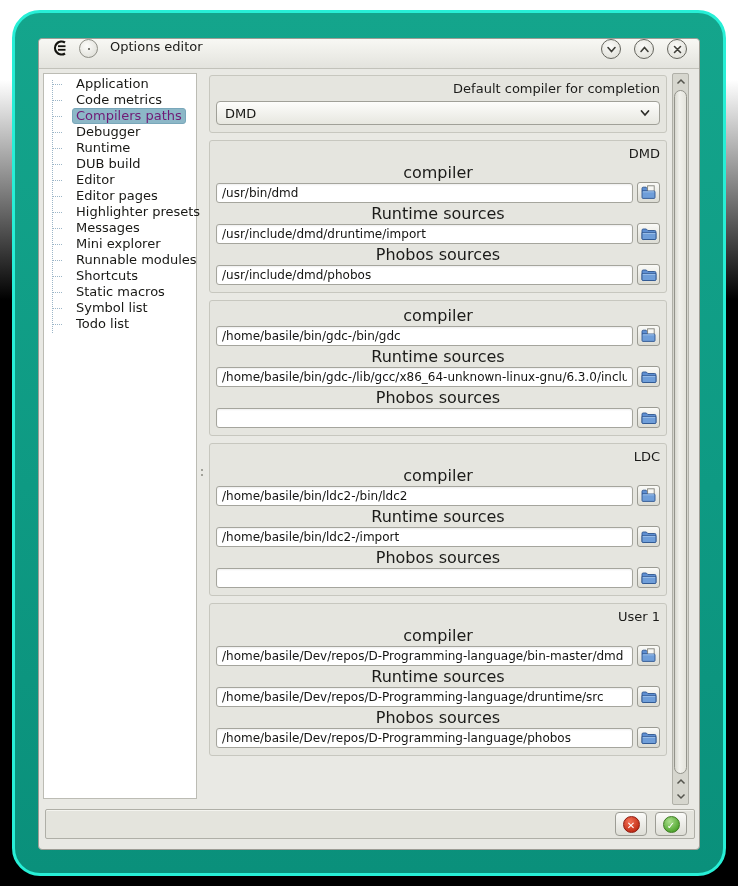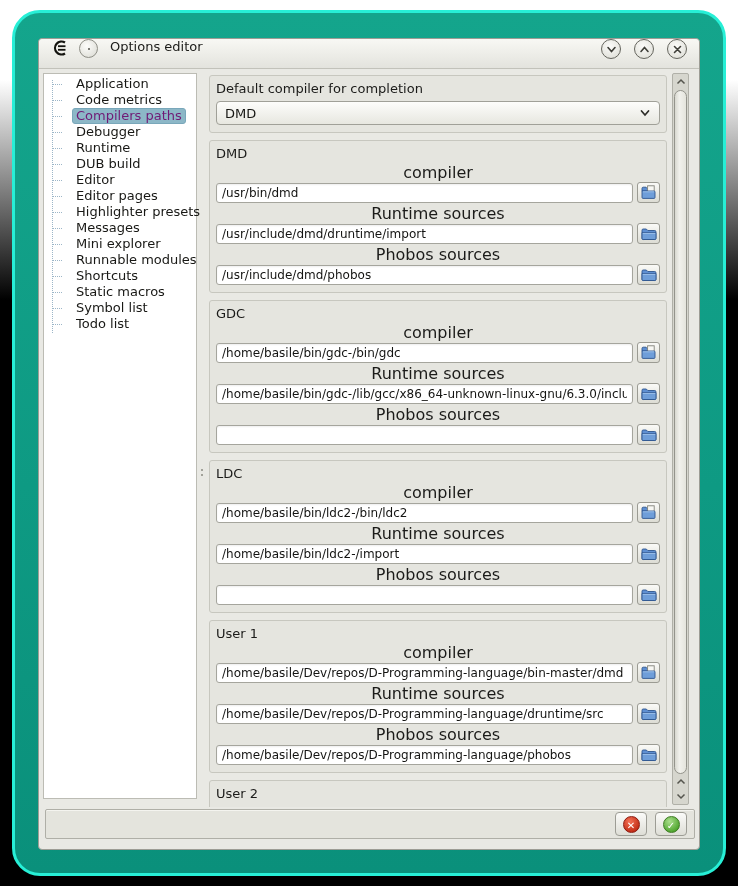--- a/index.html
+++ b/index.html
@@ -60,21 +60,21 @@
   .splitter i:nth-child(1) { top:396px; } .splitter i:nth-child(2) { top:401px; }
   
   .panel {
     position:absolute; left:168px; top:34px; width:462px; height:734px;
     overflow:hidden; display:flex; flex-direction:column; gap:7px; padding:2px 2px 0 2px;
   }
   .group {
     background:#E5E5DF; border:1px solid #C7C7BF; border-radius:3px;
     padding:4px 6px 7px 6px; flex-shrink:0;
   }
-  .gtitle { text-align:left; font-size:13px; color:#1b1b19; height:17px; line-height:17px; }
+  .gtitle { text-align:right; font-size:13px; color:#1b1b19; height:17px; line-height:17px; }
   .flabel { text-align:center; font-size:16px; color:#1b1b19; height:17px; line-height:17px; margin-top:2px; }
   .frow { display:flex; gap:4px; align-items:center; margin-top:1px; }
   .fin {
     flex:1; height:20px; font-family:inherit; font-size:12px; color:#141412;
     background:#ffffff; border:1px solid #a5a59d; border-radius:3px; padding:0 5px;
     box-shadow:inset 0 1px 2px rgba(0,0,0,.07); min-width:0;
   }
   .fbtn {
     width:23px; height:21px; border:1px solid #9b9b93; border-radius:3px;
     background:linear-gradient(180deg,#FAFAF7,#DCDCD4);
@@ -223,21 +223,20 @@
             <svg width="16" height="14" viewBox="0 0 16 14">
               <path d="M1 3.2 q0-1.2 1.2-1.2 h3.1 l1.5 1.5 h6.9 q1.2 0 1.2 1.2 v6.6 q0 1.2-1.2 1.2 H2.2 q-1.2 0-1.2-1.2 z" fill="#5E8FD2" stroke="#2F568F" stroke-width="0.9"></path>
               <path d="M1 5.6 h14 v5.7 q0 1.2-1.2 1.2 H2.2 q-1.2 0-1.2-1.2 z" fill="#6F9ED9" stroke="#2F568F" stroke-width="0.9"></path>
               <path d="M1.8 6.4 h12.4" stroke="#9CC0EA" stroke-width="1"></path>
             </svg>
           </button>
         </div>
       </section>
 
       <section class="group">
-        <div class="gtitle">GDC</div>
         <div class="flabel">compiler</div>
         <div class="frow">
           <input class="fin" value="/home/basile/bin/gdc-/bin/gdc" style="">
           <button class="fbtn">
             <svg width="16" height="15" viewBox="0 0 16 15">
               <path d="M1 3.4 q0-1.2 1.2-1.2 h2.8 l1.4 1.4 h1.8 v2.5 H1 z" fill="#5E8FD2" stroke="#2F568F" stroke-width="0.9"></path>
               <rect x="6.6" y="0.8" width="6.6" height="8.6" fill="#F7F7F3" stroke="#83837b" stroke-width="0.9"></rect>
               <path d="M1 6 h12 q1 0 1 1 v5.4 q0 1-1 1 H2 q-1 0-1-1 z" fill="#6F9ED9" stroke="#2F568F" stroke-width="0.9"></path>
               <path d="M1.8 6.8 h11.4" stroke="#9CC0EA" stroke-width="1"></path>
             </svg>
@@ -336,23 +335,20 @@
           <button class="fbtn">
             <svg width="16" height="14" viewBox="0 0 16 14">
               <path d="M1 3.2 q0-1.2 1.2-1.2 h3.1 l1.5 1.5 h6.9 q1.2 0 1.2 1.2 v6.6 q0 1.2-1.2 1.2 H2.2 q-1.2 0-1.2-1.2 z" fill="#5E8FD2" stroke="#2F568F" stroke-width="0.9"></path>
               <path d="M1 5.6 h14 v5.7 q0 1.2-1.2 1.2 H2.2 q-1.2 0-1.2-1.2 z" fill="#6F9ED9" stroke="#2F568F" stroke-width="0.9"></path>
               <path d="M1.8 6.4 h12.4" stroke="#9CC0EA" stroke-width="1"></path>
             </svg>
           </button>
         </div>
       </section>
 
-      <section class="group" style="height:40px;">
-        <div class="gtitle">User 2</div>
-      </section>
     </div>
 
     <div class="vscroll">
       <span class="sarrow top">
         <svg width="10" height="8" viewBox="0 0 10 8">
             <polyline points="1.5,5.5 5,2 8.5,5.5" fill="none" stroke="#55554e" stroke-width="1.5"></polyline>
           </svg>
       </span>
       <span class="sthumb"></span>
       <span class="sarrow b1">

